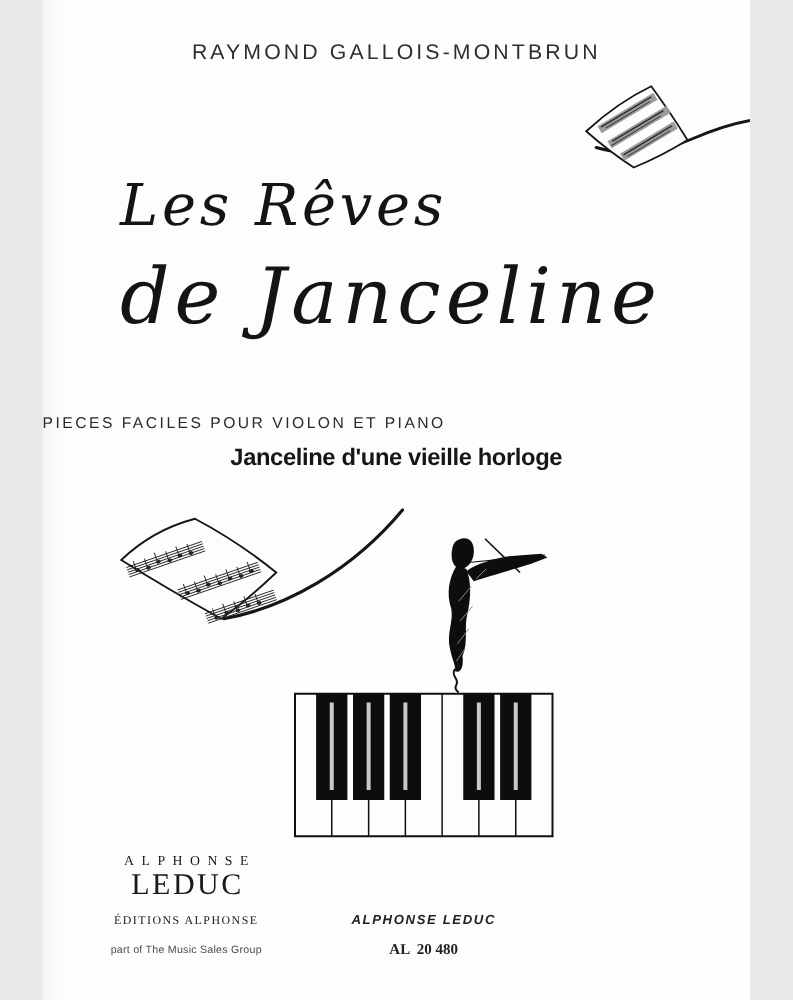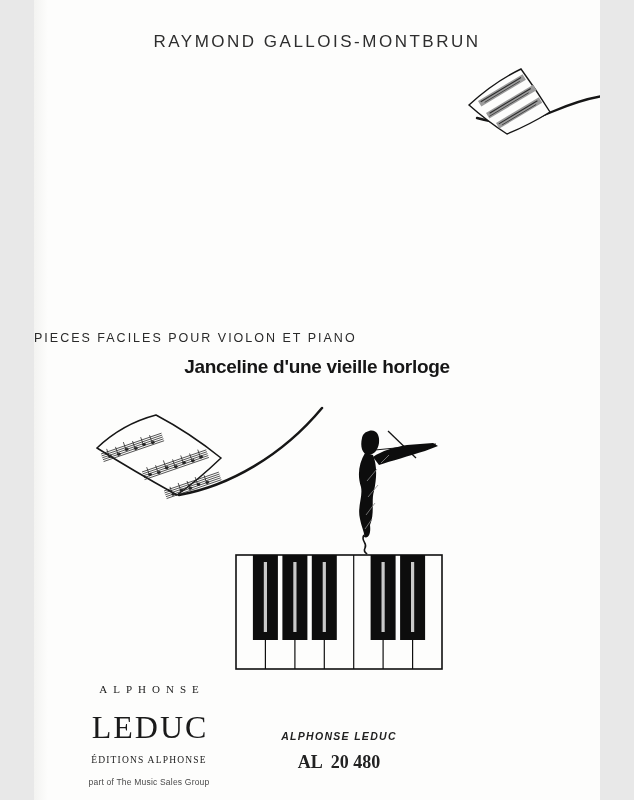--- a/index.html
+++ b/index.html
@@ -31,31 +31,31 @@
     font-size:19px;font-weight:700;letter-spacing:-0.3px;color:#161616;
   }
   .illu{position:absolute;}
   .illu-top-sheet{left:425px;top:55px;}
   .illu-left-sheet{left:40px;top:398px;}
   .illu-scene{left:195px;top:425px;}
   .logo{
     position:absolute;left:32px;top:683px;width:166px;text-align:center;
     font-family:"Liberation Serif",serif;color:#1a1a1a;
   }
-  .logo-alphonse{font-size:11px;letter-spacing:6px;padding-left:6px;margin-bottom:16px;}
-  .logo-leduc{font-size:32px;letter-spacing:2px;padding-left:2px;line-height:1;}
+  .logo-alphonse{font-size:11px;letter-spacing:6px;padding-left:6px;margin-bottom:1px;}
+  .logo-leduc{font-size:24px;letter-spacing:2px;padding-left:2px;line-height:1;}
   .logo-editions{font-size:9.5px;letter-spacing:1.2px;margin-top:12px;}
   .logo-part{font-family:"Liberation Sans",sans-serif;font-size:8.5px;color:#4a4a4a;margin-top:12px;letter-spacing:0.2px;}
   .imprint{
     position:absolute;top:730px;left:240px;width:130px;text-align:center;
     font-size:10.5px;font-weight:700;letter-spacing:1.3px;color:#222;font-style:italic;
   }
   .plate{
     position:absolute;top:752px;left:240px;width:130px;text-align:center;
-    font-family:"Liberation Serif",serif;font-size:18px;font-weight:700;
+    font-family:"Liberation Serif",serif;font-size:12px;font-weight:700;
     white-space:pre;color:#222;
   }
 </style>
 </head>
 <body>
 
 <div class="page">
 
   <div class="composer">RAYMOND GALLOIS-MONTBRUN</div>
 
@@ -74,20 +74,22 @@
         <line x1="1" y1="4.6" x2="47" y2="4.6" stroke="#3a3a3a" stroke-width="0.8"></line>
       </g>
       <g transform="translate(37,68) rotate(-31)">
         <rect x="0" y="0" width="50" height="6.5" fill="#9b9b9b"></rect>
         <line x1="2" y1="2.2" x2="47" y2="2.2" stroke="#2a2a2a" stroke-width="1.1"></line>
         <line x1="4" y1="4.8" x2="44" y2="4.8" stroke="#3a3a3a" stroke-width="0.8"></line>
       </g>
     </g>
   </svg>
 
+  <div class="title-line title-1">Les Rêves</div>
+  <div class="title-line title-2">de Janceline</div>
 
   <div class="collection">PIECES FACILES POUR VIOLON ET PIANO</div>
   <div class="piece">Janceline d'une vieille horloge</div>
 
   <svg class="illu illu-left-sheet" width="260" height="112" viewBox="0 0 260 112">
     <path d="M105,97 C155,88 208,58 248,10" fill="none" stroke="#161616" stroke-width="2.5" stroke-linecap="round"></path>
     <path d="M23,50 Q48,26 82,17 Q116,35 147,60 Q124,82 103,97 Q58,72 23,50 Z" fill="#fdfdfc" stroke="#161616" stroke-width="1.5"></path>
     <g stroke="#222" stroke-width="0.7" fill="#222">
       <g transform="translate(27,56) rotate(-19)">
         <line x1="0" y1="0" x2="64" y2="0"></line>

